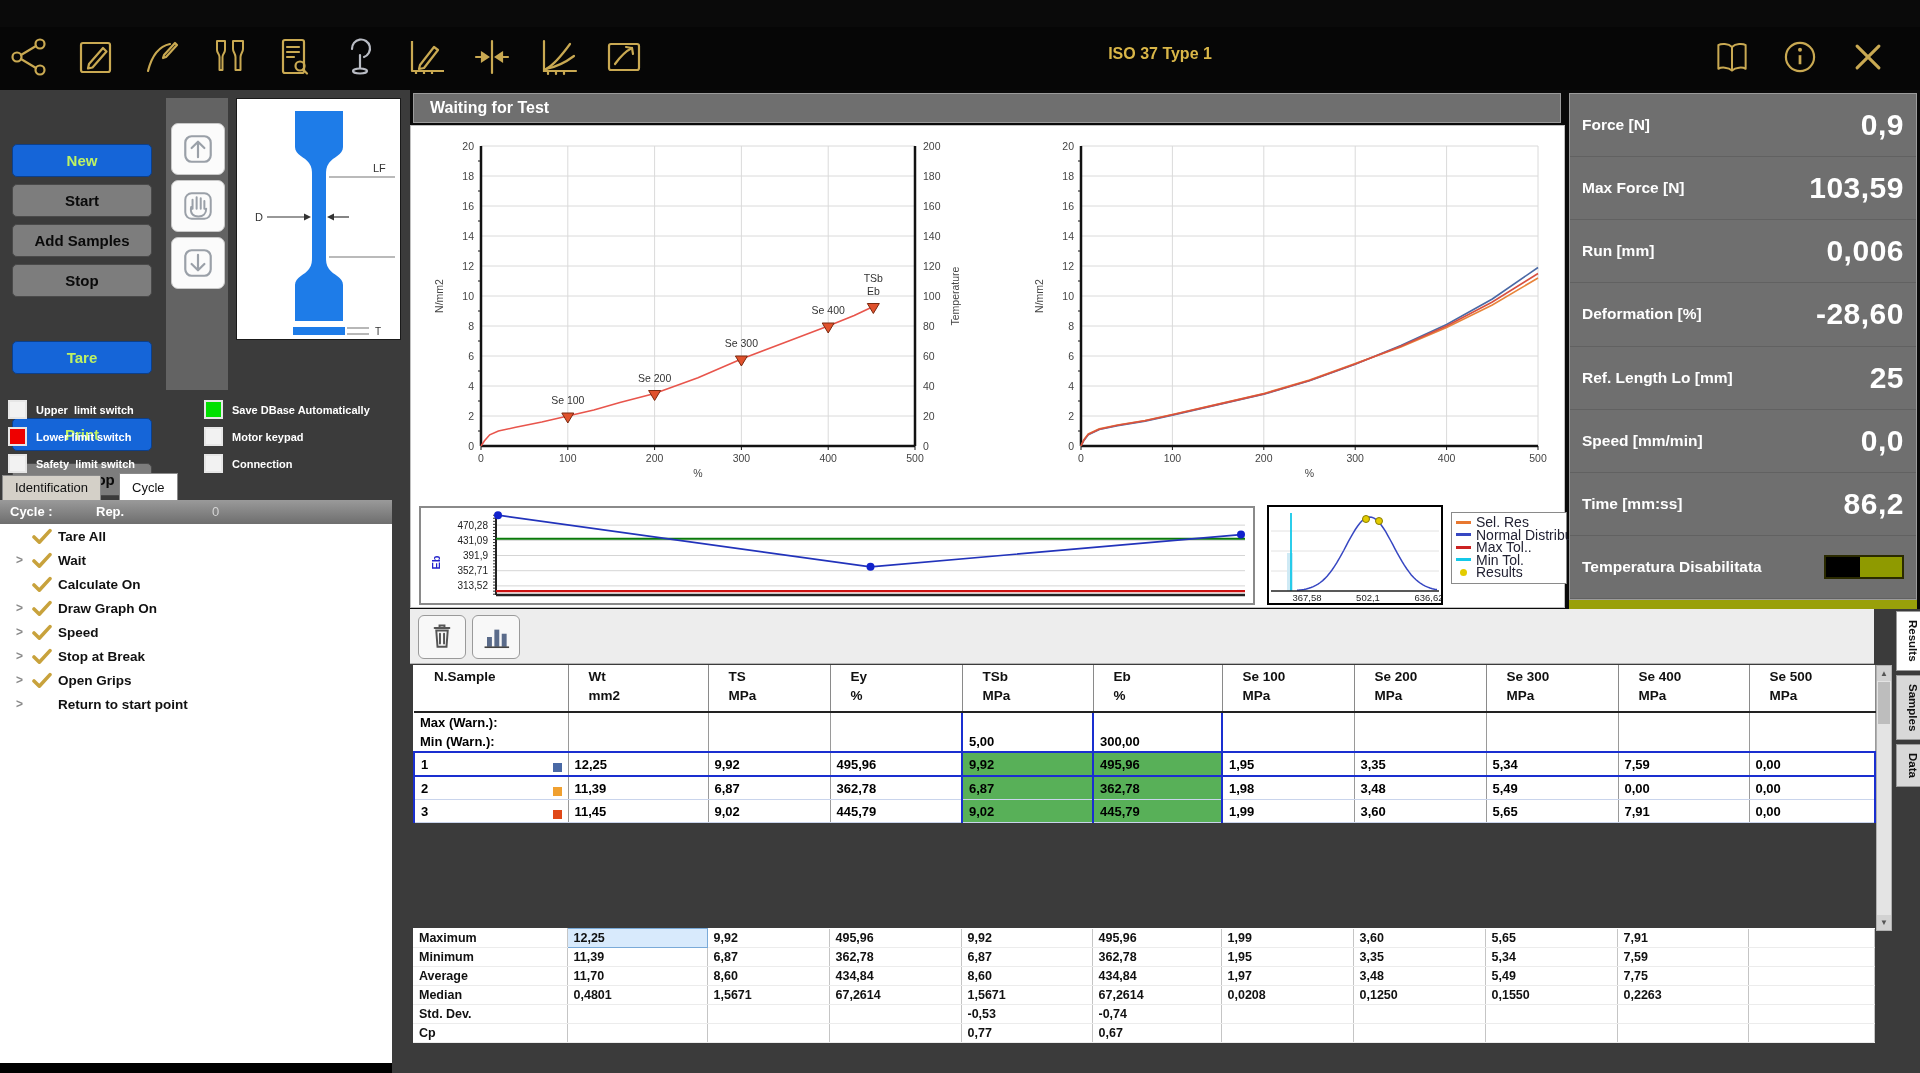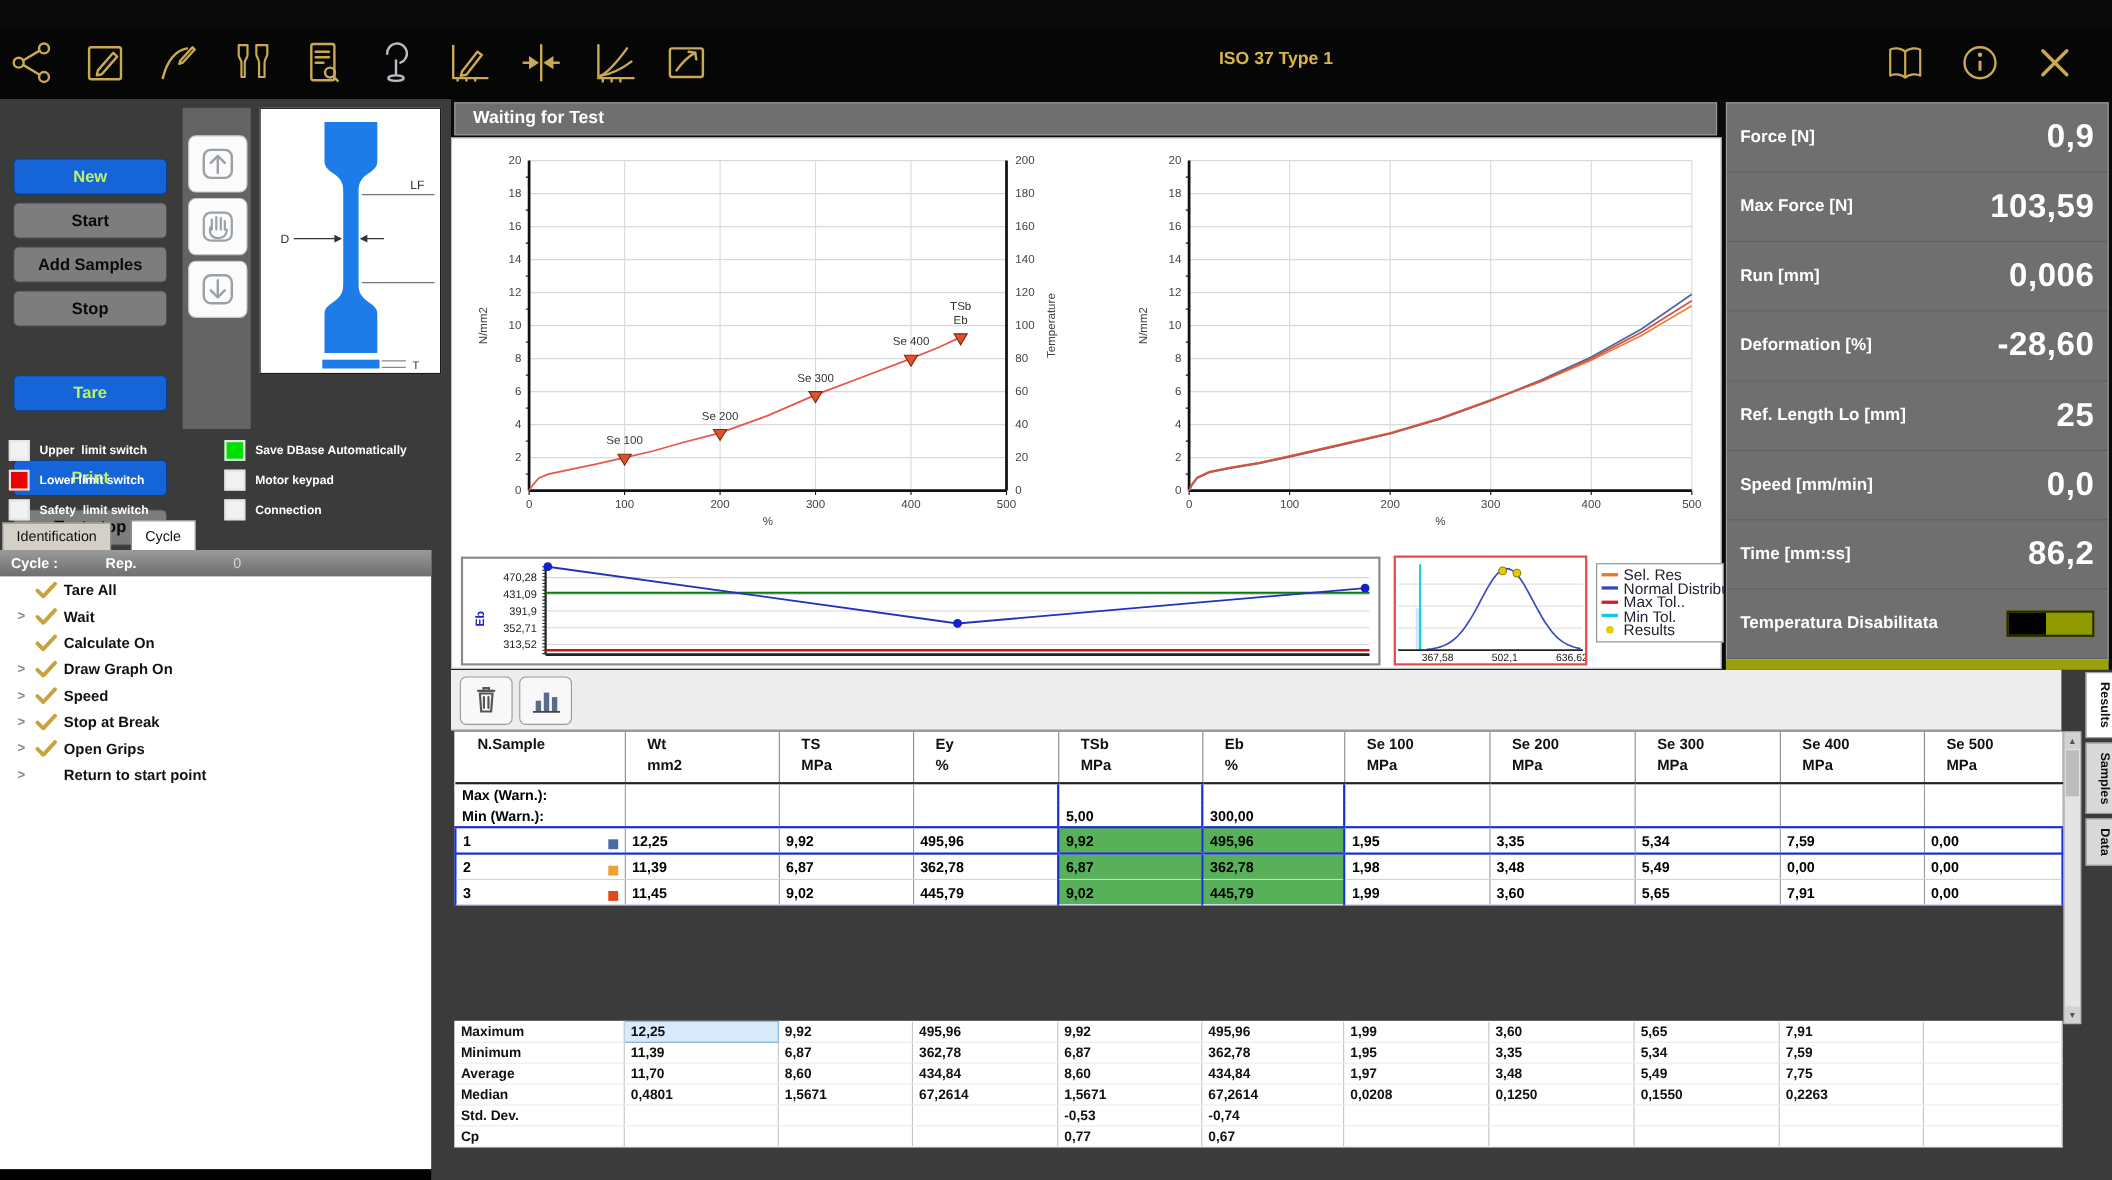--- a/index.html
+++ b/index.html
@@ -50,21 +50,21 @@
   .trow{display:flex;align-items:center;height:24px;}
   .texp{width:16px;margin-left:16px;color:#8a8a8a;font-size:12px;font-weight:bold;}
   .tcheck{width:26px;display:flex;align-items:center;}
   .tlabel{font-weight:bold;font-size:13.5px;color:#111;}
   #left-black{position:absolute;left:0;top:973px;width:392px;height:10px;background:#000;}
 
   
   #status-hdr{position:absolute;left:413px;top:93px;width:1148px;height:30px;background:#6f6f6f;border:1px solid #9c9c9c;box-sizing:border-box;color:#fff;font-weight:bold;font-size:16px;display:flex;align-items:center;padding-left:16px;}
   #charts-panel{position:absolute;left:410px;top:125px;width:1155px;height:483px;background:#fff;border:1px solid #c0c0c0;box-sizing:border-box;}
   #trend-box{position:absolute;left:8px;top:380px;width:836px;height:99px;border:2px solid #8a8a8a;box-sizing:border-box;background:#fff;}
-  #dist-box{position:absolute;left:856px;top:379px;width:176px;height:100px;border:2px solid #ef4444;box-sizing:border-box;background:#fff;}
+  #dist-box{position:absolute;left:856px;top:379px;width:176px;height:100px;border:2px solid #000000;box-sizing:border-box;background:#fff;}
   #legend-box{position:absolute;left:1040px;top:386px;width:116px;height:72px;border:1px solid #8a8a8a;background:#fff;padding:3px 4px;box-sizing:border-box;}
   .lgrow{display:flex;align-items:center;height:12.5px;gap:5px;}
   .lgswatch{width:15px;height:3px;flex:none;}
   .lgswatch.circle{width:7px;height:7px;border-radius:50%;margin-left:4px;margin-right:4px;}
   .lgtext{font-size:14px;color:#223;white-space:nowrap;}
 
   
   #readout-panel{position:absolute;left:1569px;top:93px;width:348px;height:507px;background:#6f6f6f;border:1px solid #9c9c9c;box-sizing:border-box;display:flex;flex-direction:column;}
   .rrow{flex:1;display:flex;align-items:center;justify-content:space-between;padding:0 12px;border-bottom:1px solid #616161;}
   .rlab{color:#fff;font-weight:bold;font-size:15.5px;}

